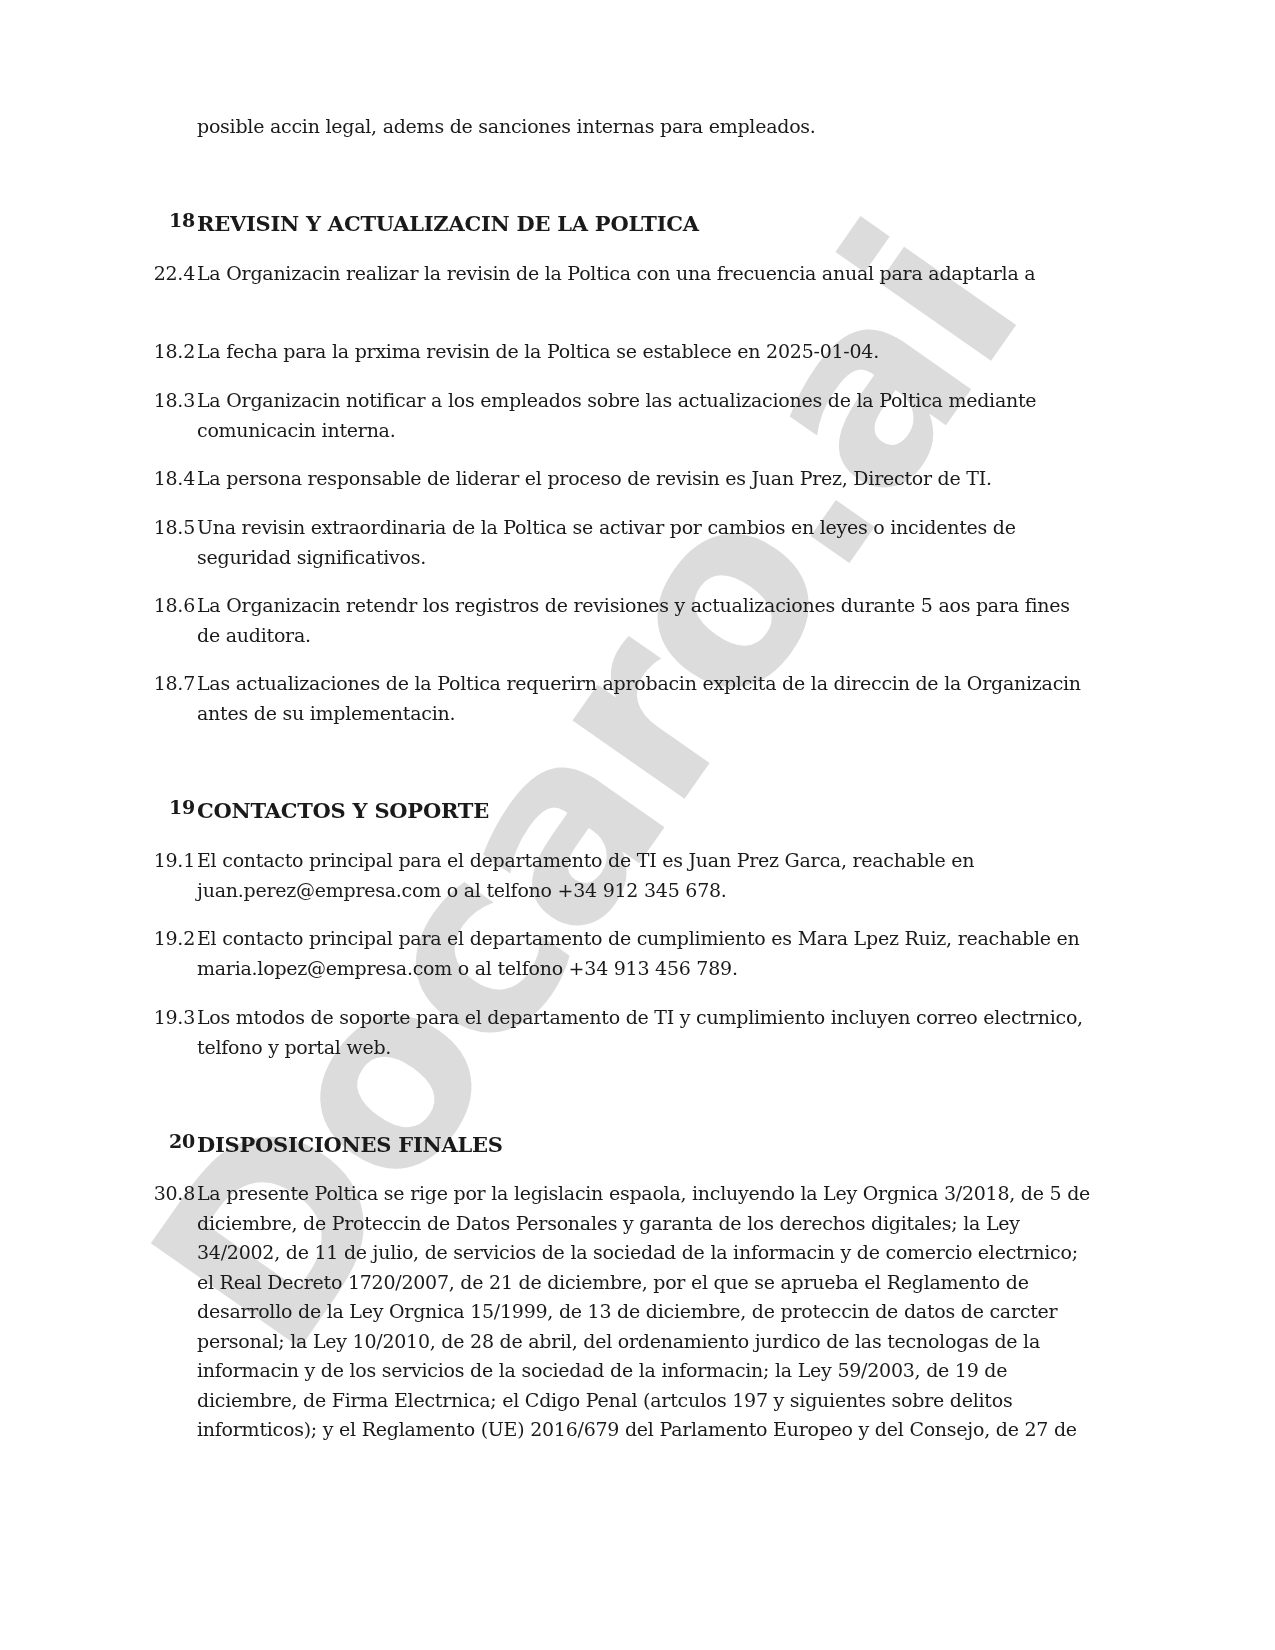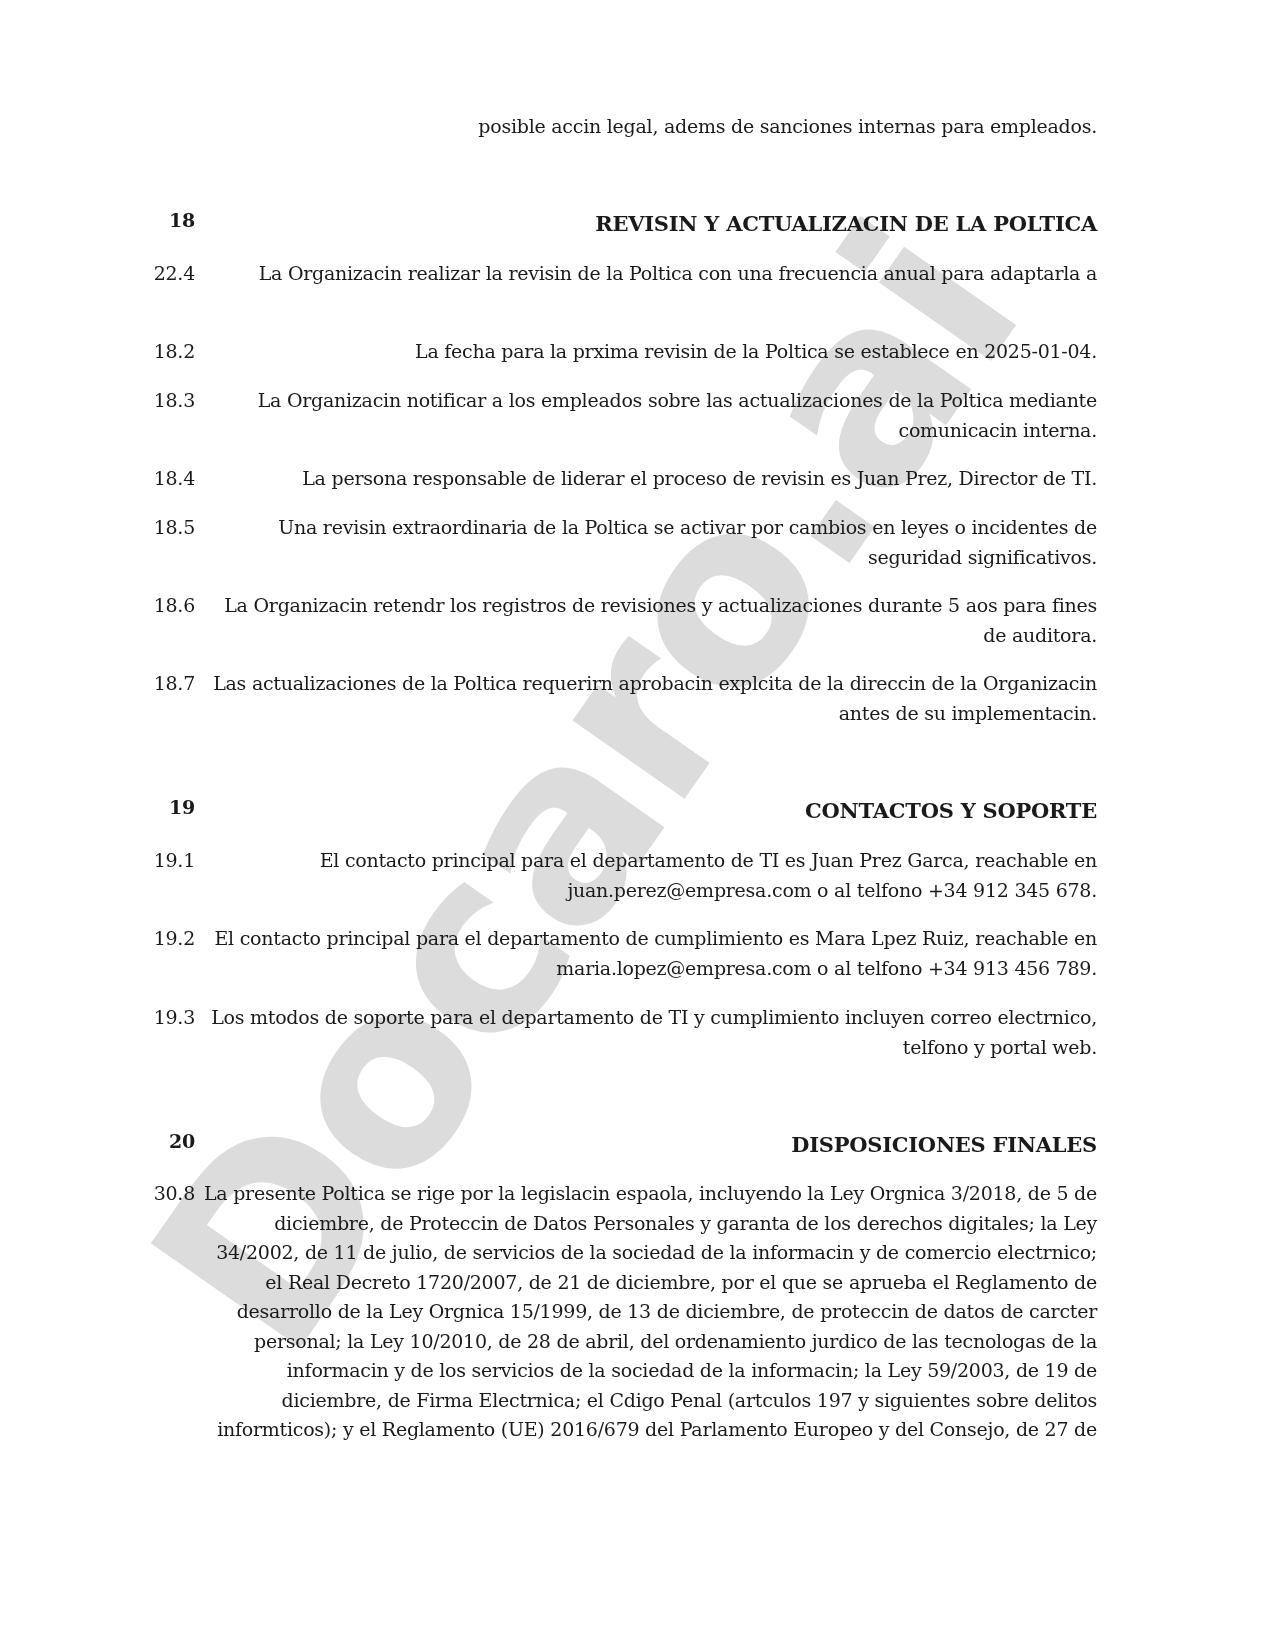--- a/index.html
+++ b/index.html
@@ -24,21 +24,21 @@
     z-index: 0;
     pointer-events: none;
     user-select: none;
   }
   .content { position: absolute; left: 0; top: 0; width: 1275px; z-index: 1; }
   .row { position: absolute; left: 0; width: 1275px; }
   .num {
     position: absolute; width: 183px; left: 12px; text-align: right;
   }
   .txt { position: absolute; left: 197px; width: 900px; }
-  .line { display: block; height: 29.5px; line-height: 29.5px; white-space: nowrap; text-align: right; }
+  .line { display: block; height: 29.5px; line-height: 29.5px; white-space: nowrap; }
   .heading .num, .heading .txt { font-weight: bold; }
   .heading .line { font-size: 21px; }
 </style>
 </head>
 <body>
 
 <div class="page">
   <div class="watermark">Docaro.ai</div>
 
   <div class="content">

